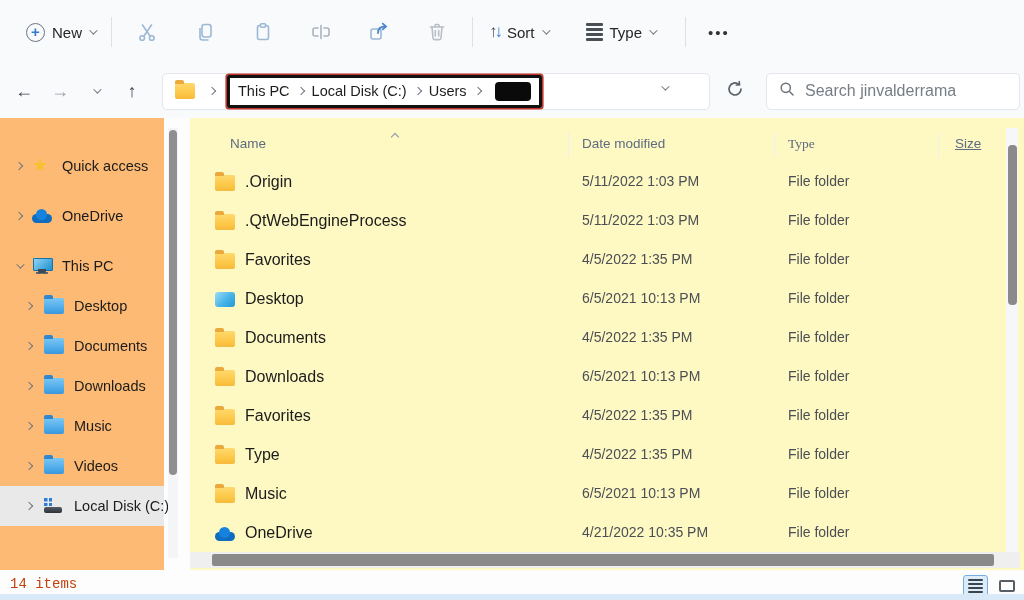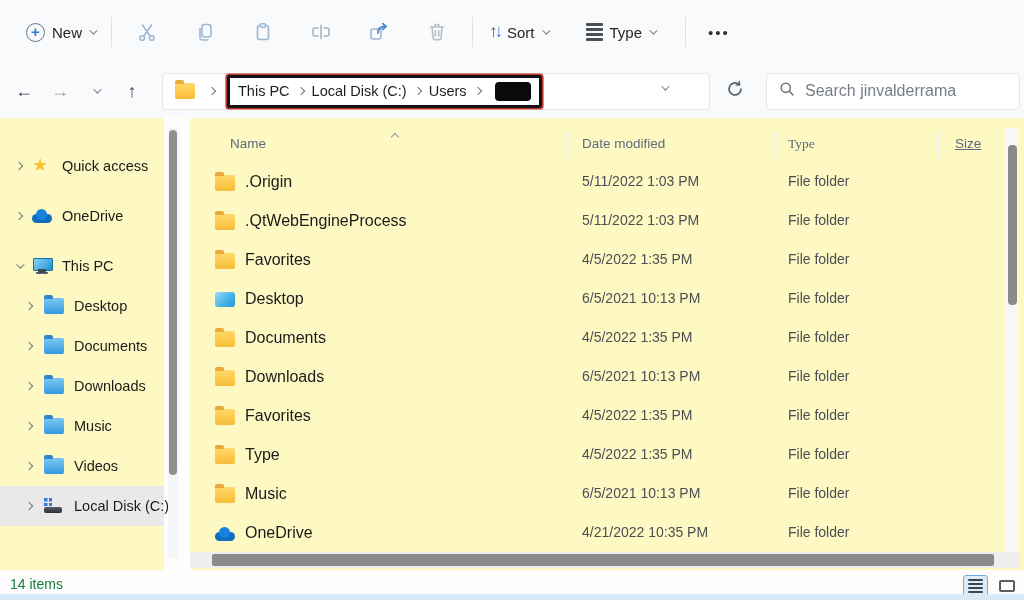--- a/index.html
+++ b/index.html
@@ -46,21 +46,21 @@
     border:3px solid #111; box-shadow:0 0 0 1.6px #c2342c; border-radius:2px; }
   .redaction { width:36px; height:19px; background:#0a0a0a; border-radius:4px; margin-left:6px; }
   .addr-chev { position:absolute; right:42px; top:11px; }
   .refresh-btn { width:34px; height:34px; margin-left:8px; display:flex; align-items:center;
     justify-content:center; border-radius:5px; }
   .search-box { margin-left:14px; width:254px; height:37px; background:#fff;
     border:1px solid #e3e6ea; border-radius:5px; display:flex; align-items:center; padding:0 12px; gap:10px; }
   .search-ph { font-size:16px; color:#767d85; }
 
   
-  .sidebar { position:absolute; left:0; top:118px; width:164px; height:452px; background:#fef9c3; }
+  .sidebar { position:absolute; left:0; top:118px; width:164px; height:452px; background:#fdba74; }
   .side-item { position:relative; height:40px; display:flex; align-items:center; }
   .side-item.sel { background:#e9e9e9; }
   .side-item.gap { margin-top:10px; }
   .side-chev { position:absolute; display:flex; width:14px; justify-content:center; }
   .lvl0 .side-chev { left:12px; } .lvl1 .side-chev { left:22px; }
   .lvl0 .icon { margin-left:32px; } .lvl1 .icon { margin-left:44px; }
   .side-label { margin-left:10px; font-size:14.5px; color:#1b1b1b; white-space:nowrap; }
   .side-scroll { position:absolute; left:168px; top:128px; width:10px; height:430px; background:#f4f5f6; }
   .side-scroll .thumb { position:absolute; left:1px; top:2px; width:8px; height:345px;
     background:#8f8f8f; border-radius:4px; }
@@ -118,21 +118,21 @@
   
   .vscroll { position:absolute; left:1006px; top:128px; width:12px; height:424px; background:#f6f7f8; }
   .vscroll .thumb { position:absolute; left:2px; top:17px; width:9px; height:160px;
     background:#8a8a8a; border-radius:4px; }
   .hscroll { position:absolute; left:190px; top:552px; width:830px; height:16px; background:#efefef; }
   .hscroll .thumb { position:absolute; left:22px; top:2px; width:782px; height:12px;
     background:#8a8a8a; border-radius:2px; }
 
   
   .statusbar { position:absolute; left:0; top:570px; width:1024px; height:30px; background:#fdfdfd; }
-  .status-count { position:absolute; left:10px; top:6px; font-size:14px; color:#15803d; }
+  .status-count { position:absolute; left:10px; top:6px; font-size:14px; color:#c2410c;font-family:Liberation Mono, monospace; }
   .view-toggle { position:absolute; top:5px; width:25px; height:22px; border-radius:3px;
     display:flex; align-items:center; justify-content:center; }
   .vt-details { left:963px; background:#dcecf9; border:1px solid #74aede; }
   .vt-details i { display:block; width:15px; }
   .vt-details i b { display:block; height:2px; background:#3e444b; margin:1.8px 0; border-radius:1px; }
   .vt-large { left:994px; }
   .vt-large i { display:block; width:16px; height:12px; border:2px solid #585e66; border-radius:2px; }
   .bottom-strip { position:absolute; left:0; top:594px; width:1024px; height:6px; background:#d9e9f8; }
 </style>
 </head>

